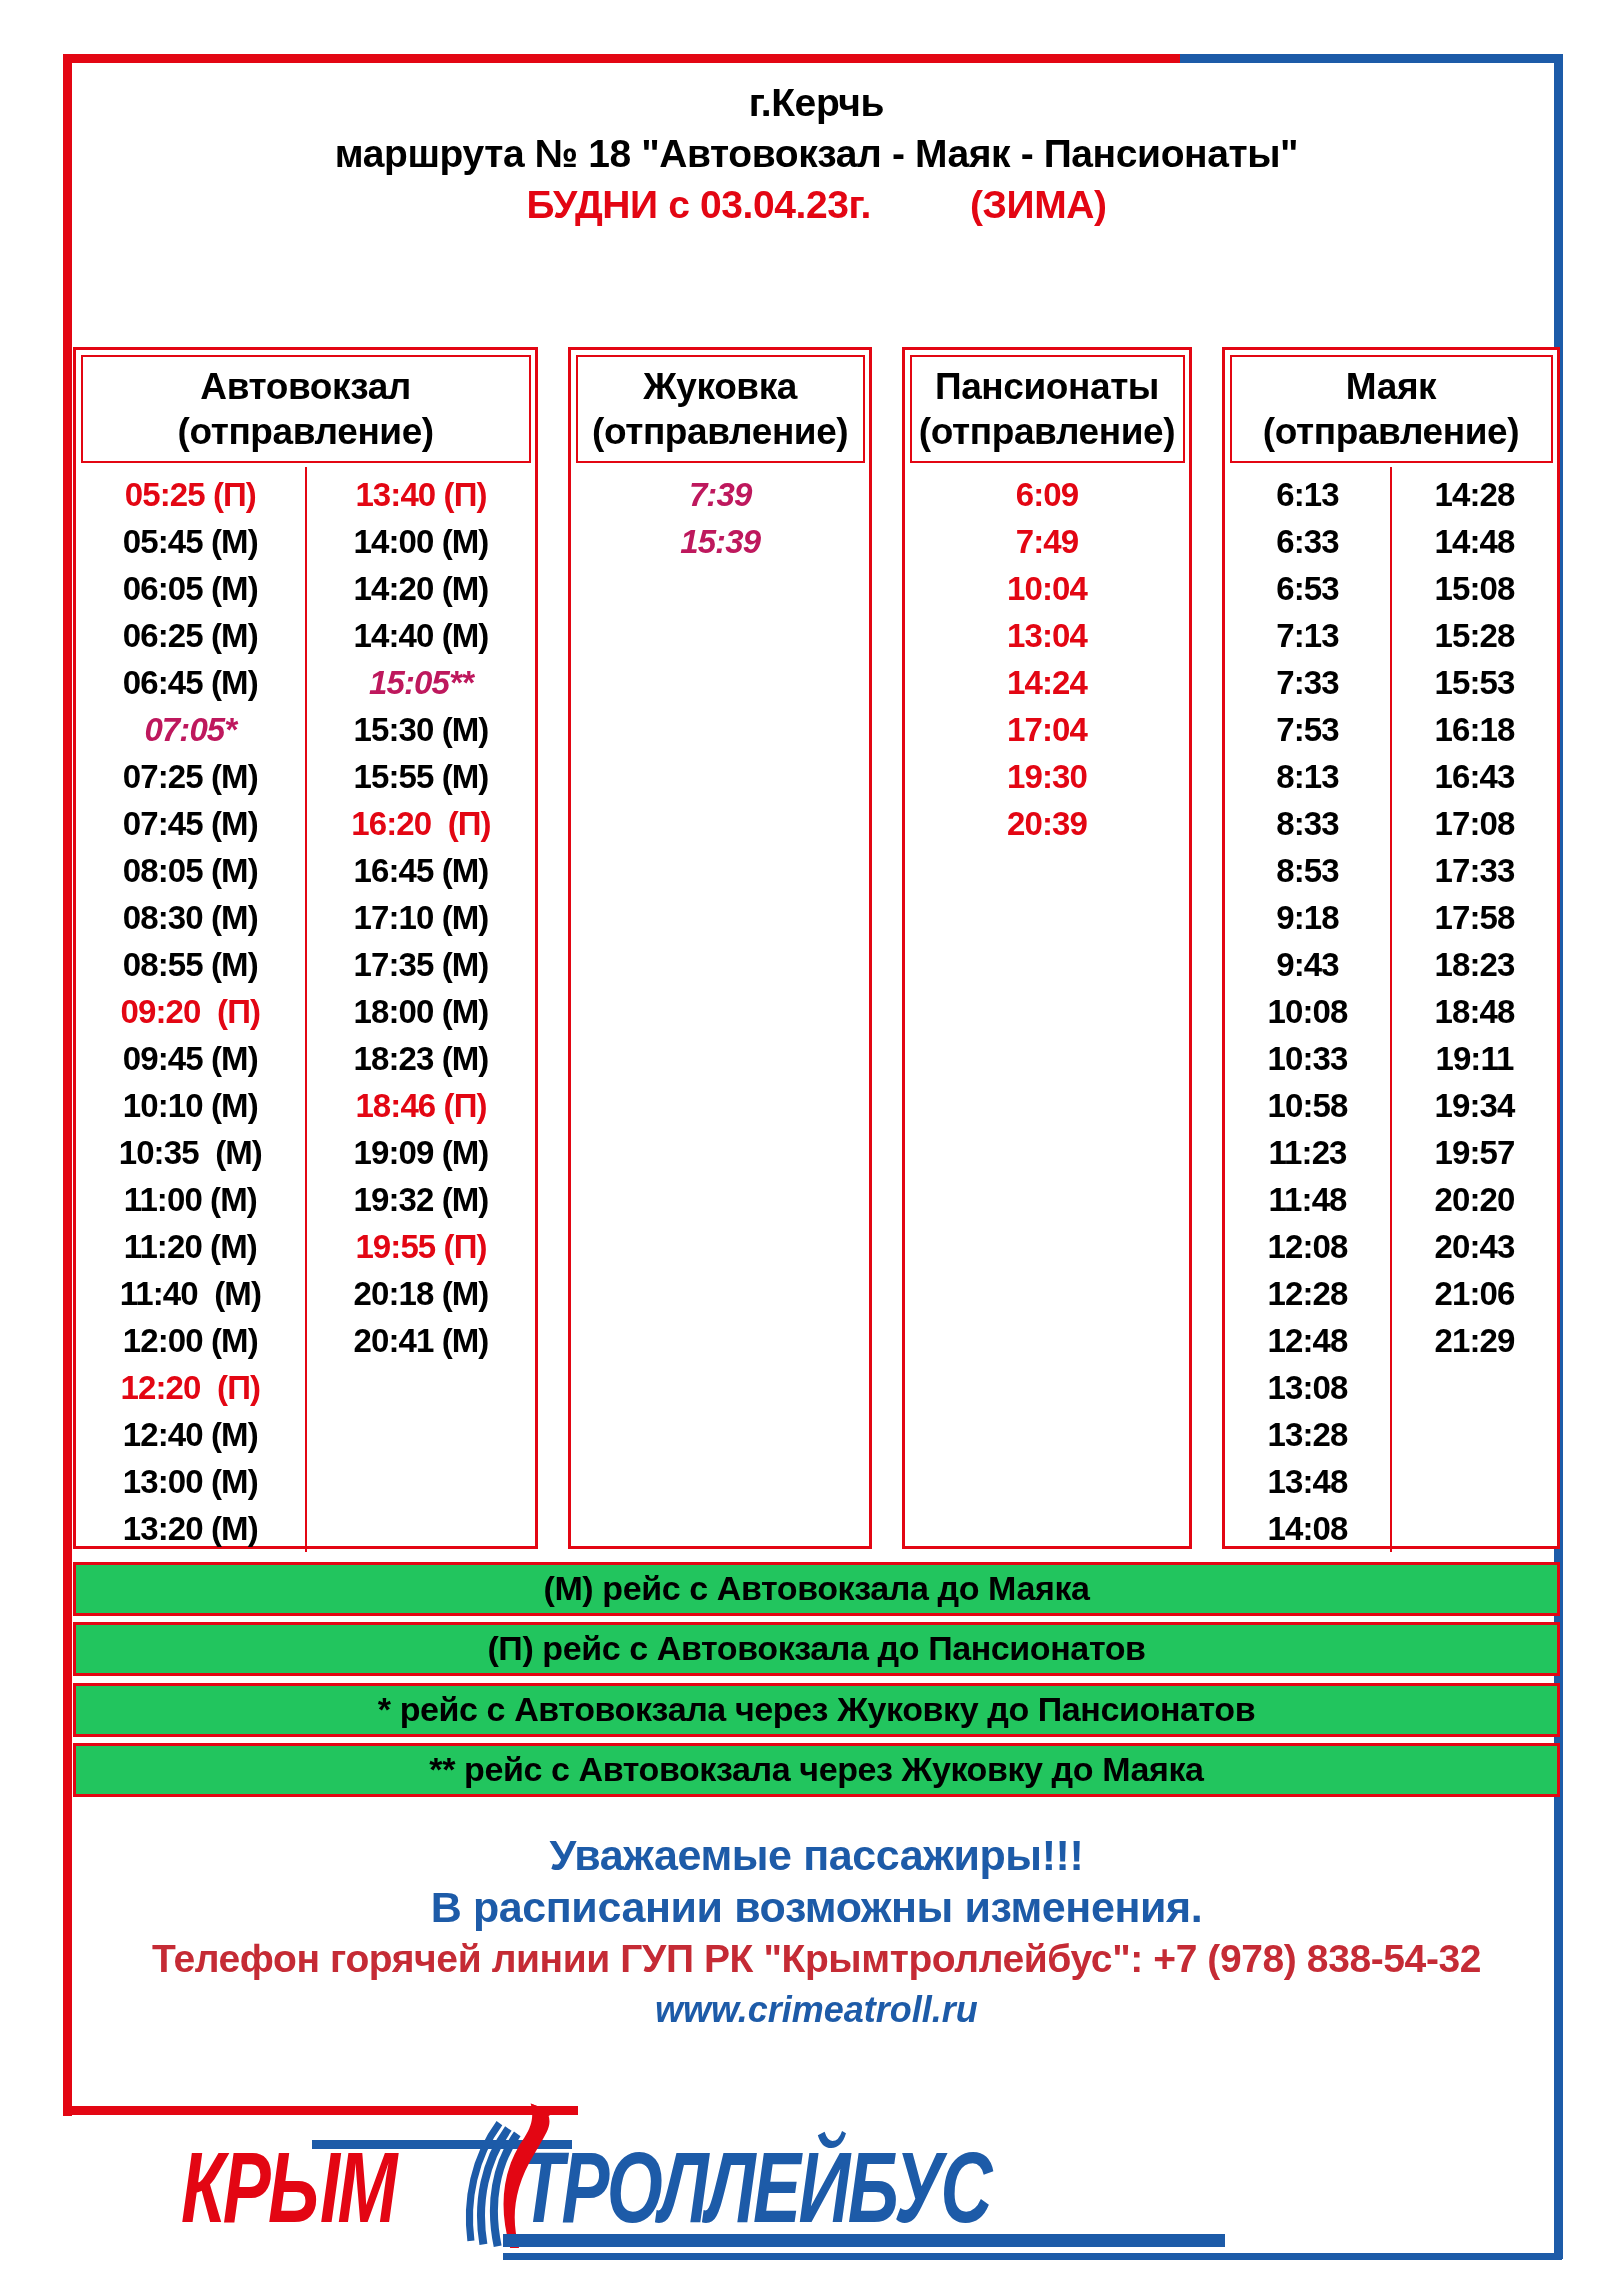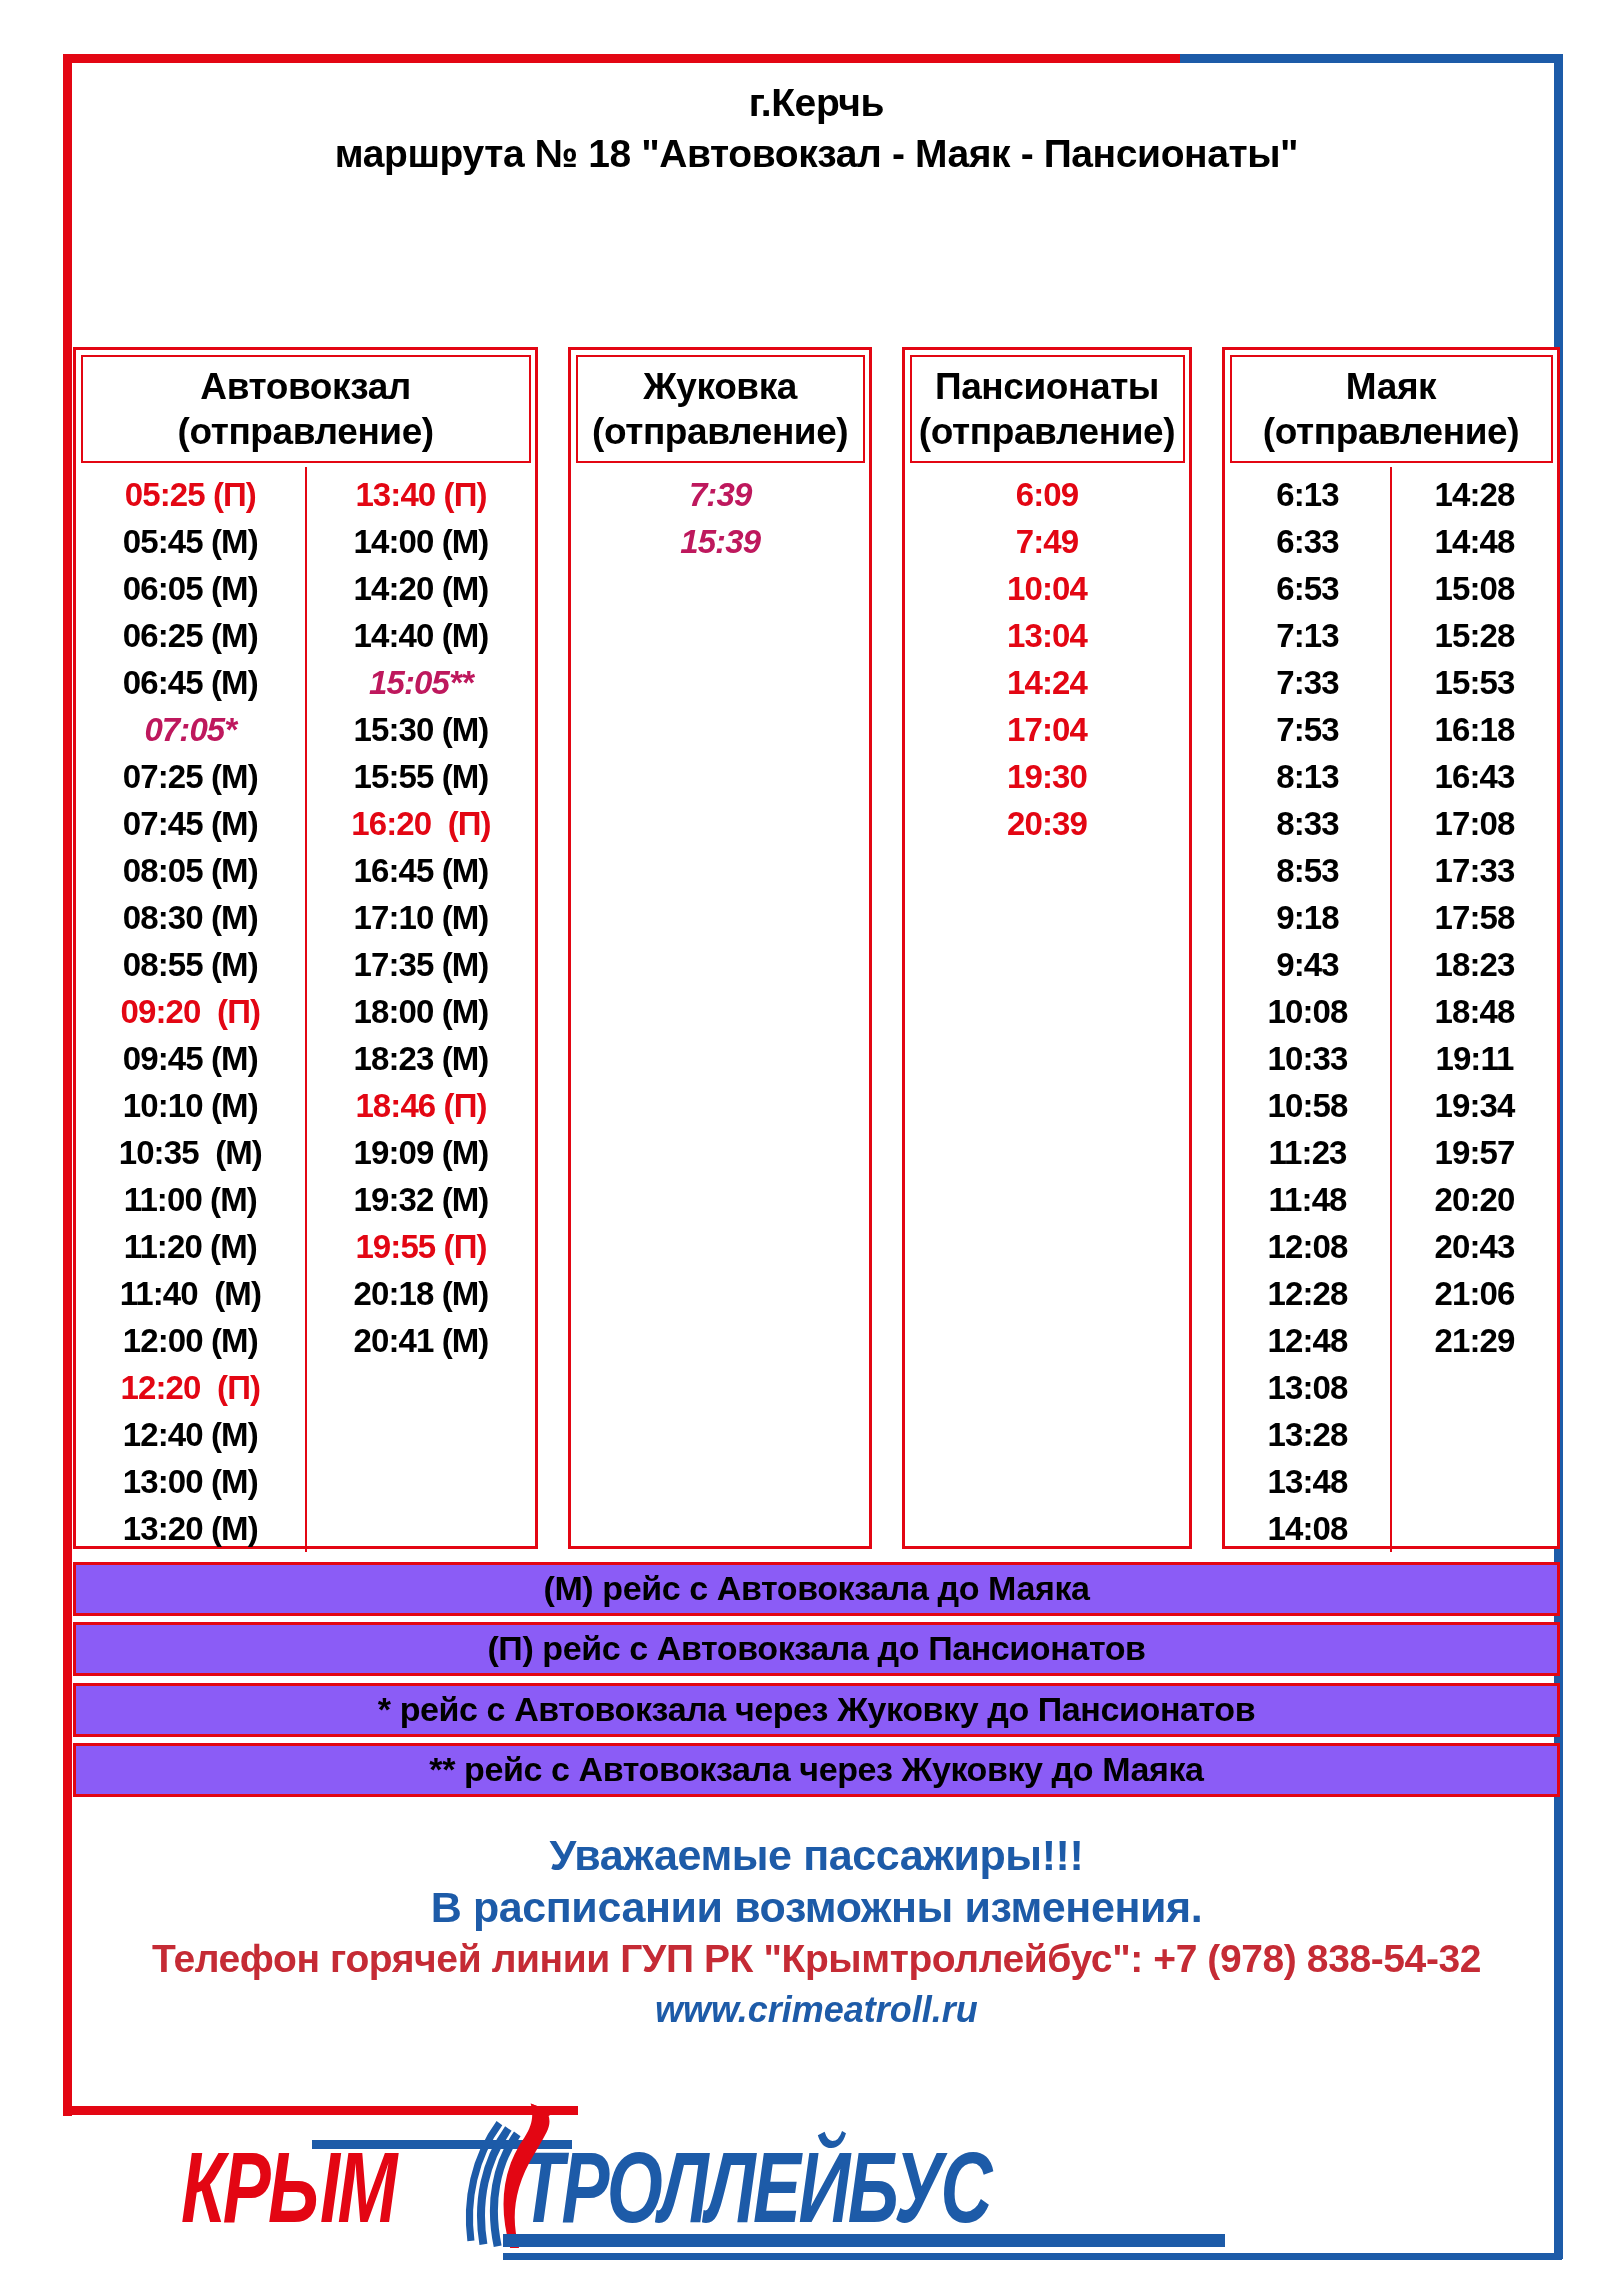--- a/index.html
+++ b/index.html
@@ -27,21 +27,21 @@
   .cols{display:flex;flex:1;}
   .col{flex:1;display:flex;flex-direction:column;align-items:center;padding-top:3.6px;}
   .col + .col{border-left:2.7px solid #E30613;}
   .time{height:47px;line-height:47px;font-size:33px;letter-spacing:-0.9px;white-space:pre;}
   .c-black{color:#000;}
   .c-red{color:#E30613;}
   .c-green{color:#be185d;font-style:italic;}
   
   .footnotes{position:absolute;left:73px;top:1562px;width:1487px;}
   .footnote{border:3.6px solid #E30613;box-sizing:border-box;height:54px;line-height:47px;text-align:center;
-            font-size:34px;letter-spacing:-0.4px;margin-bottom:6.3px;background:#8b5cf6;}
+            font-size:34px;letter-spacing:-0.4px;margin-bottom:6.3px;background:#22c55e;}
   
   .notice{position:absolute;left:73px;top:1829px;width:1487px;text-align:center;}
   .notice-blue{color:#1D5BA8;font-size:43px;line-height:52px;letter-spacing:-0.4px;}
   .notice-red{color:#C52B35;font-size:39px;line-height:52px;letter-spacing:-0.4px;}
   .notice-url{color:#1D5BA8;font-size:36px;line-height:50px;font-style:italic;}
   
   .logo-row{position:absolute;left:0;top:2137px;width:100%;display:flex;justify-content:center;
             align-items:flex-start;transform:translateX(-134px);}
   .logo-word{font-size:100px;line-height:100px;font-style:italic;font-weight:bold;letter-spacing:-3.6px;
              display:inline-block;transform:scaleX(0.72);transform-origin:left;}
@@ -56,20 +56,21 @@
 
   <div class="seg red" style="left:63px;  top:54px;   width:1118px; height:9px;"></div>
   <div class="seg blue" style="left:1180px;top:54px;   width:382px;  height:9px;"></div>
   <div class="seg red" style="left:63px;  top:54px;   width:9px;   height:2062px;"></div>
   <div class="seg blue" style="left:1554px;top:54px;   width:9px;   height:2205px;"></div>
   <div class="seg red" style="left:63px;  top:2106px; width:515px;  height:9px;"></div>
 
   <div class="titles">
     <div class="title-line">г.Керчь</div>
     <div class="title-line">маршрута № 18 "Автовокзал - Маяк - Пансионаты"</div>
+    <div class="title-line title-red"><span>БУДНИ с 03.04.23г.</span><span class="title-gap"></span><span>(ЗИМА)</span></div>
   </div>
 
   <div class="timetable">
       <div class="section">
         <div class="sec-header">
           <div>Автовокзал</div>
           <div>(отправление)</div>
         </div>
         <div class="cols">
           <div class="col">

